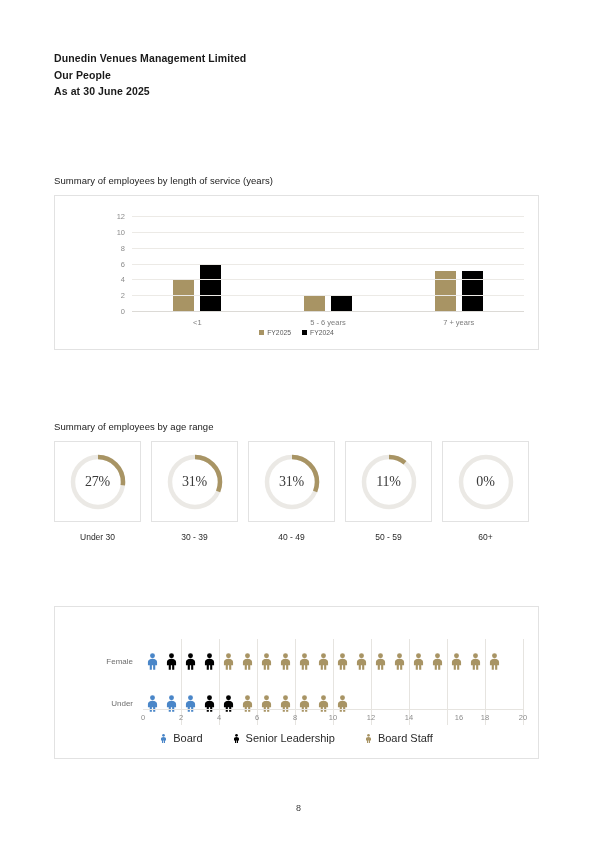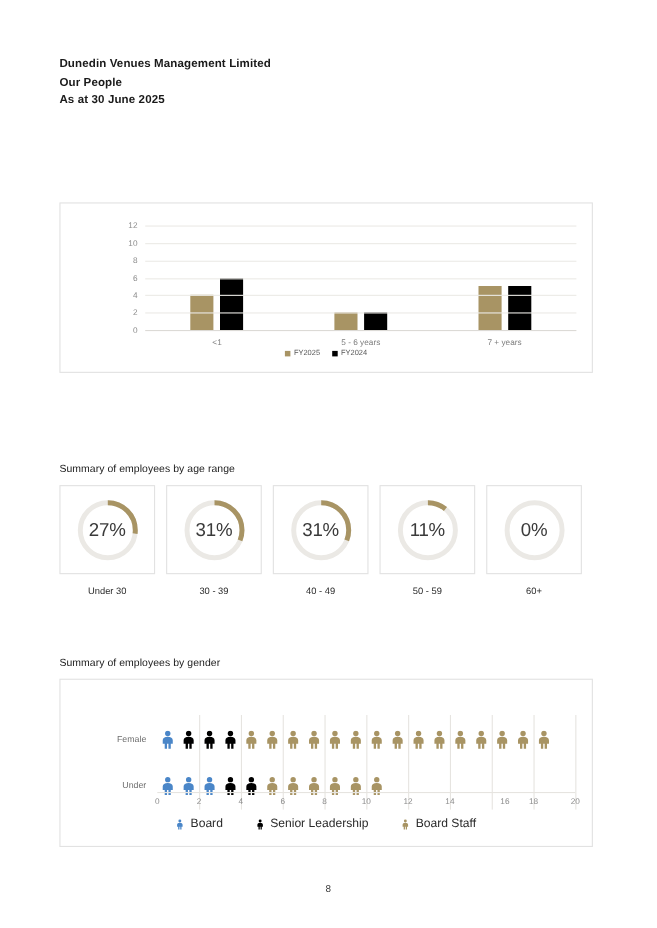--- a/index.html
+++ b/index.html
@@ -115,23 +115,24 @@
   .donut-box {
     width: 87px; height: 81px;
     display: flex;
     align-items: center;
     justify-content: center;
     position: relative;
   }
   .donut-svg { display: block; }
   .donut-pct {
     position: absolute;
-    font-size: 17px;
+    font-size: 14px;
     color: #3a3a3a;
     letter-spacing: -0.2px;
+    font-family: Liberation Serif, serif;
   }
   .donut-label {
     margin-top: 10px;
     text-align: center;
     font-size: 8.5px;
     color: #2a2a2a;
     white-space: nowrap;
   }
 
   
@@ -223,20 +224,21 @@
 </head>
 <body>
 
 <div class="doc-header">
   <div>Dunedin Venues Management Limited</div>
   <div>Our People</div>
   <div>As at 30 June 2025</div>
 </div>
 
 <div id="service-section">
+  <div class="section-title">Summary of employees by length of service (years)</div>
 
   <div class="panel" id="service-panel">
     <div class="bar-plot" id="bar-plot">
       <div class="bar-groups" id="bar-groups">
           <div class="bar-group">
             <div class="bar fy2025" style="height: 31.6667px;"></div>
             <div class="bar fy2024" style="height: 47.5px;"></div>
             <div class="xcat">&lt;1</div>
           </div>
           <div class="bar-group">
@@ -334,21 +336,20 @@
             <circle cx="32" cy="32" r="25" fill="none" stroke="#ebe9e5" stroke-width="4.5"></circle>
           </svg>
           <span class="donut-pct">0%</span>
         </div>
         <div class="donut-label">60+</div>
       </div>
     </div>
 </div>
 
 <div id="gender-section">
-  <div class="section-title">Summary of employees by gender</div>
 
   <div class="panel" id="gender-panel">
     <div class="picto-area" id="picto-area">
       <div class="picto-row female" id="row-female">
         <span class="row-label">Female</span>
       <span class="person" style="width: 19px;">
             <svg width="13" height="17" viewBox="0 0 12 16">
               <circle cx="6" cy="2.6" r="2.3" fill="#4a86c8"></circle>
               <path d="M6 5.4c-2.6 0-4.3 1.2-4.3 3.1v3.0h1.7v4.3h2.0v-4.3h1.2v4.3h2.0v-4.3h1.7v-3.0c0-1.9-1.7-3.1-4.3-3.1z" fill="#4a86c8"></path>
             </svg>

